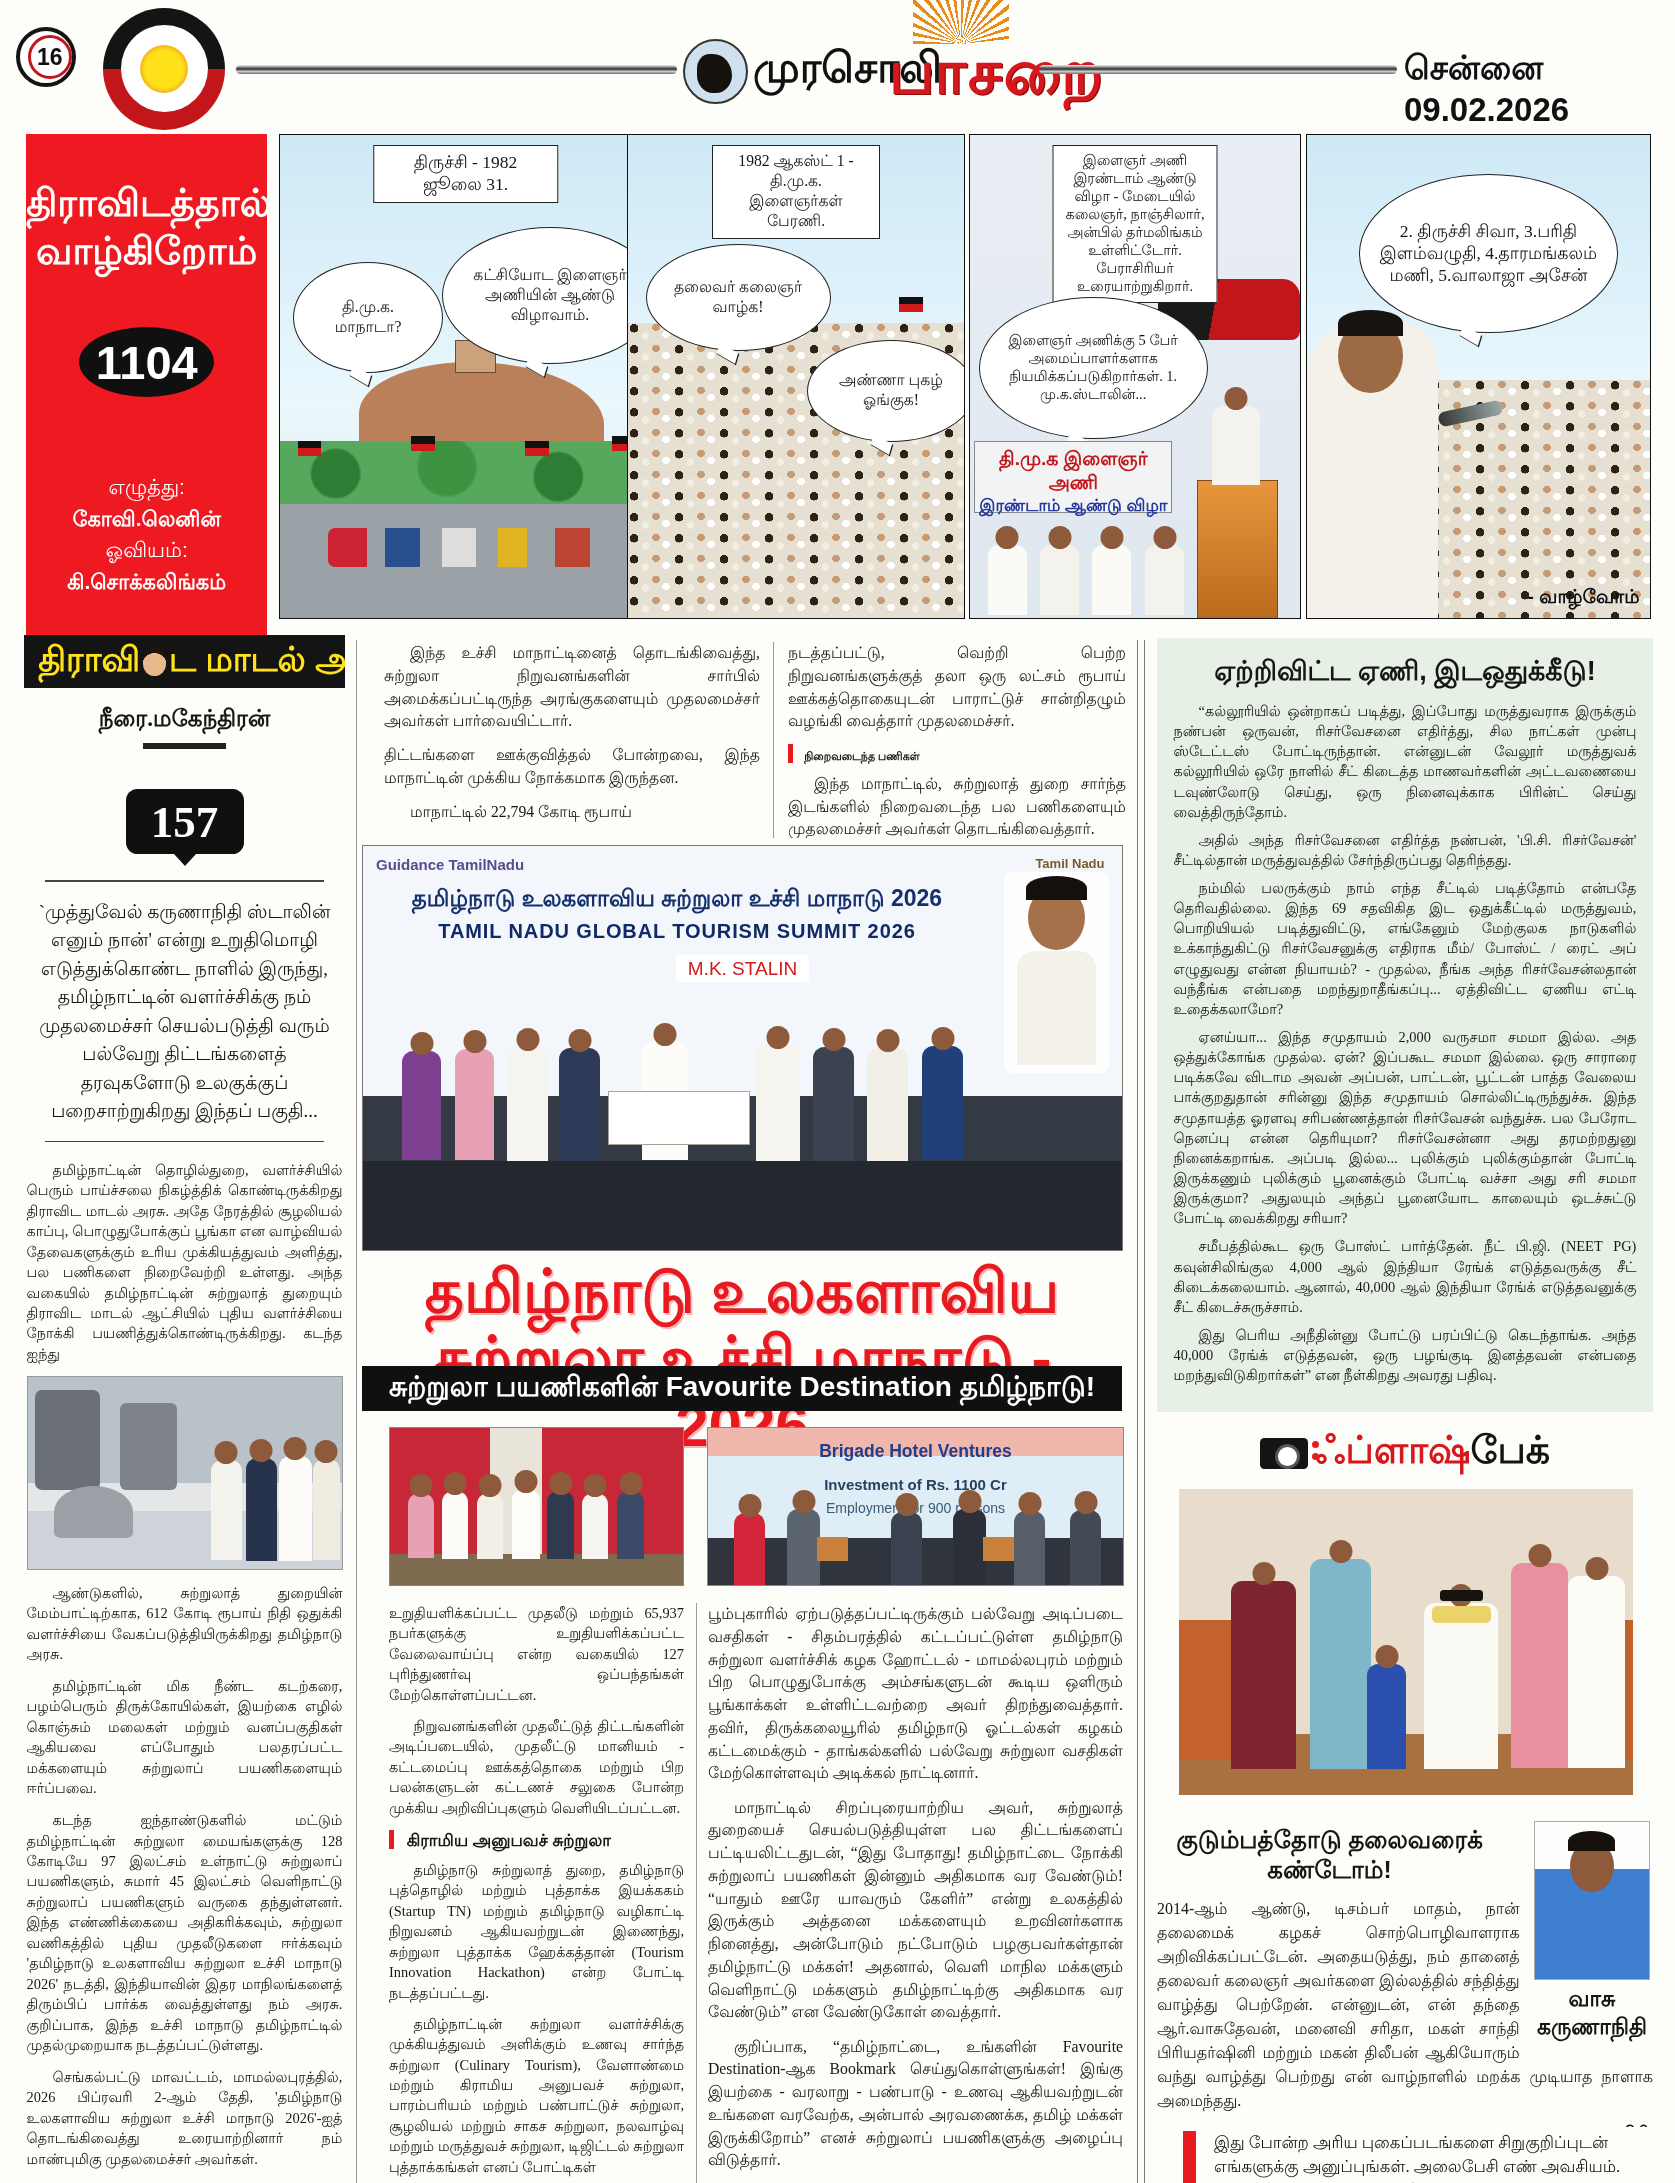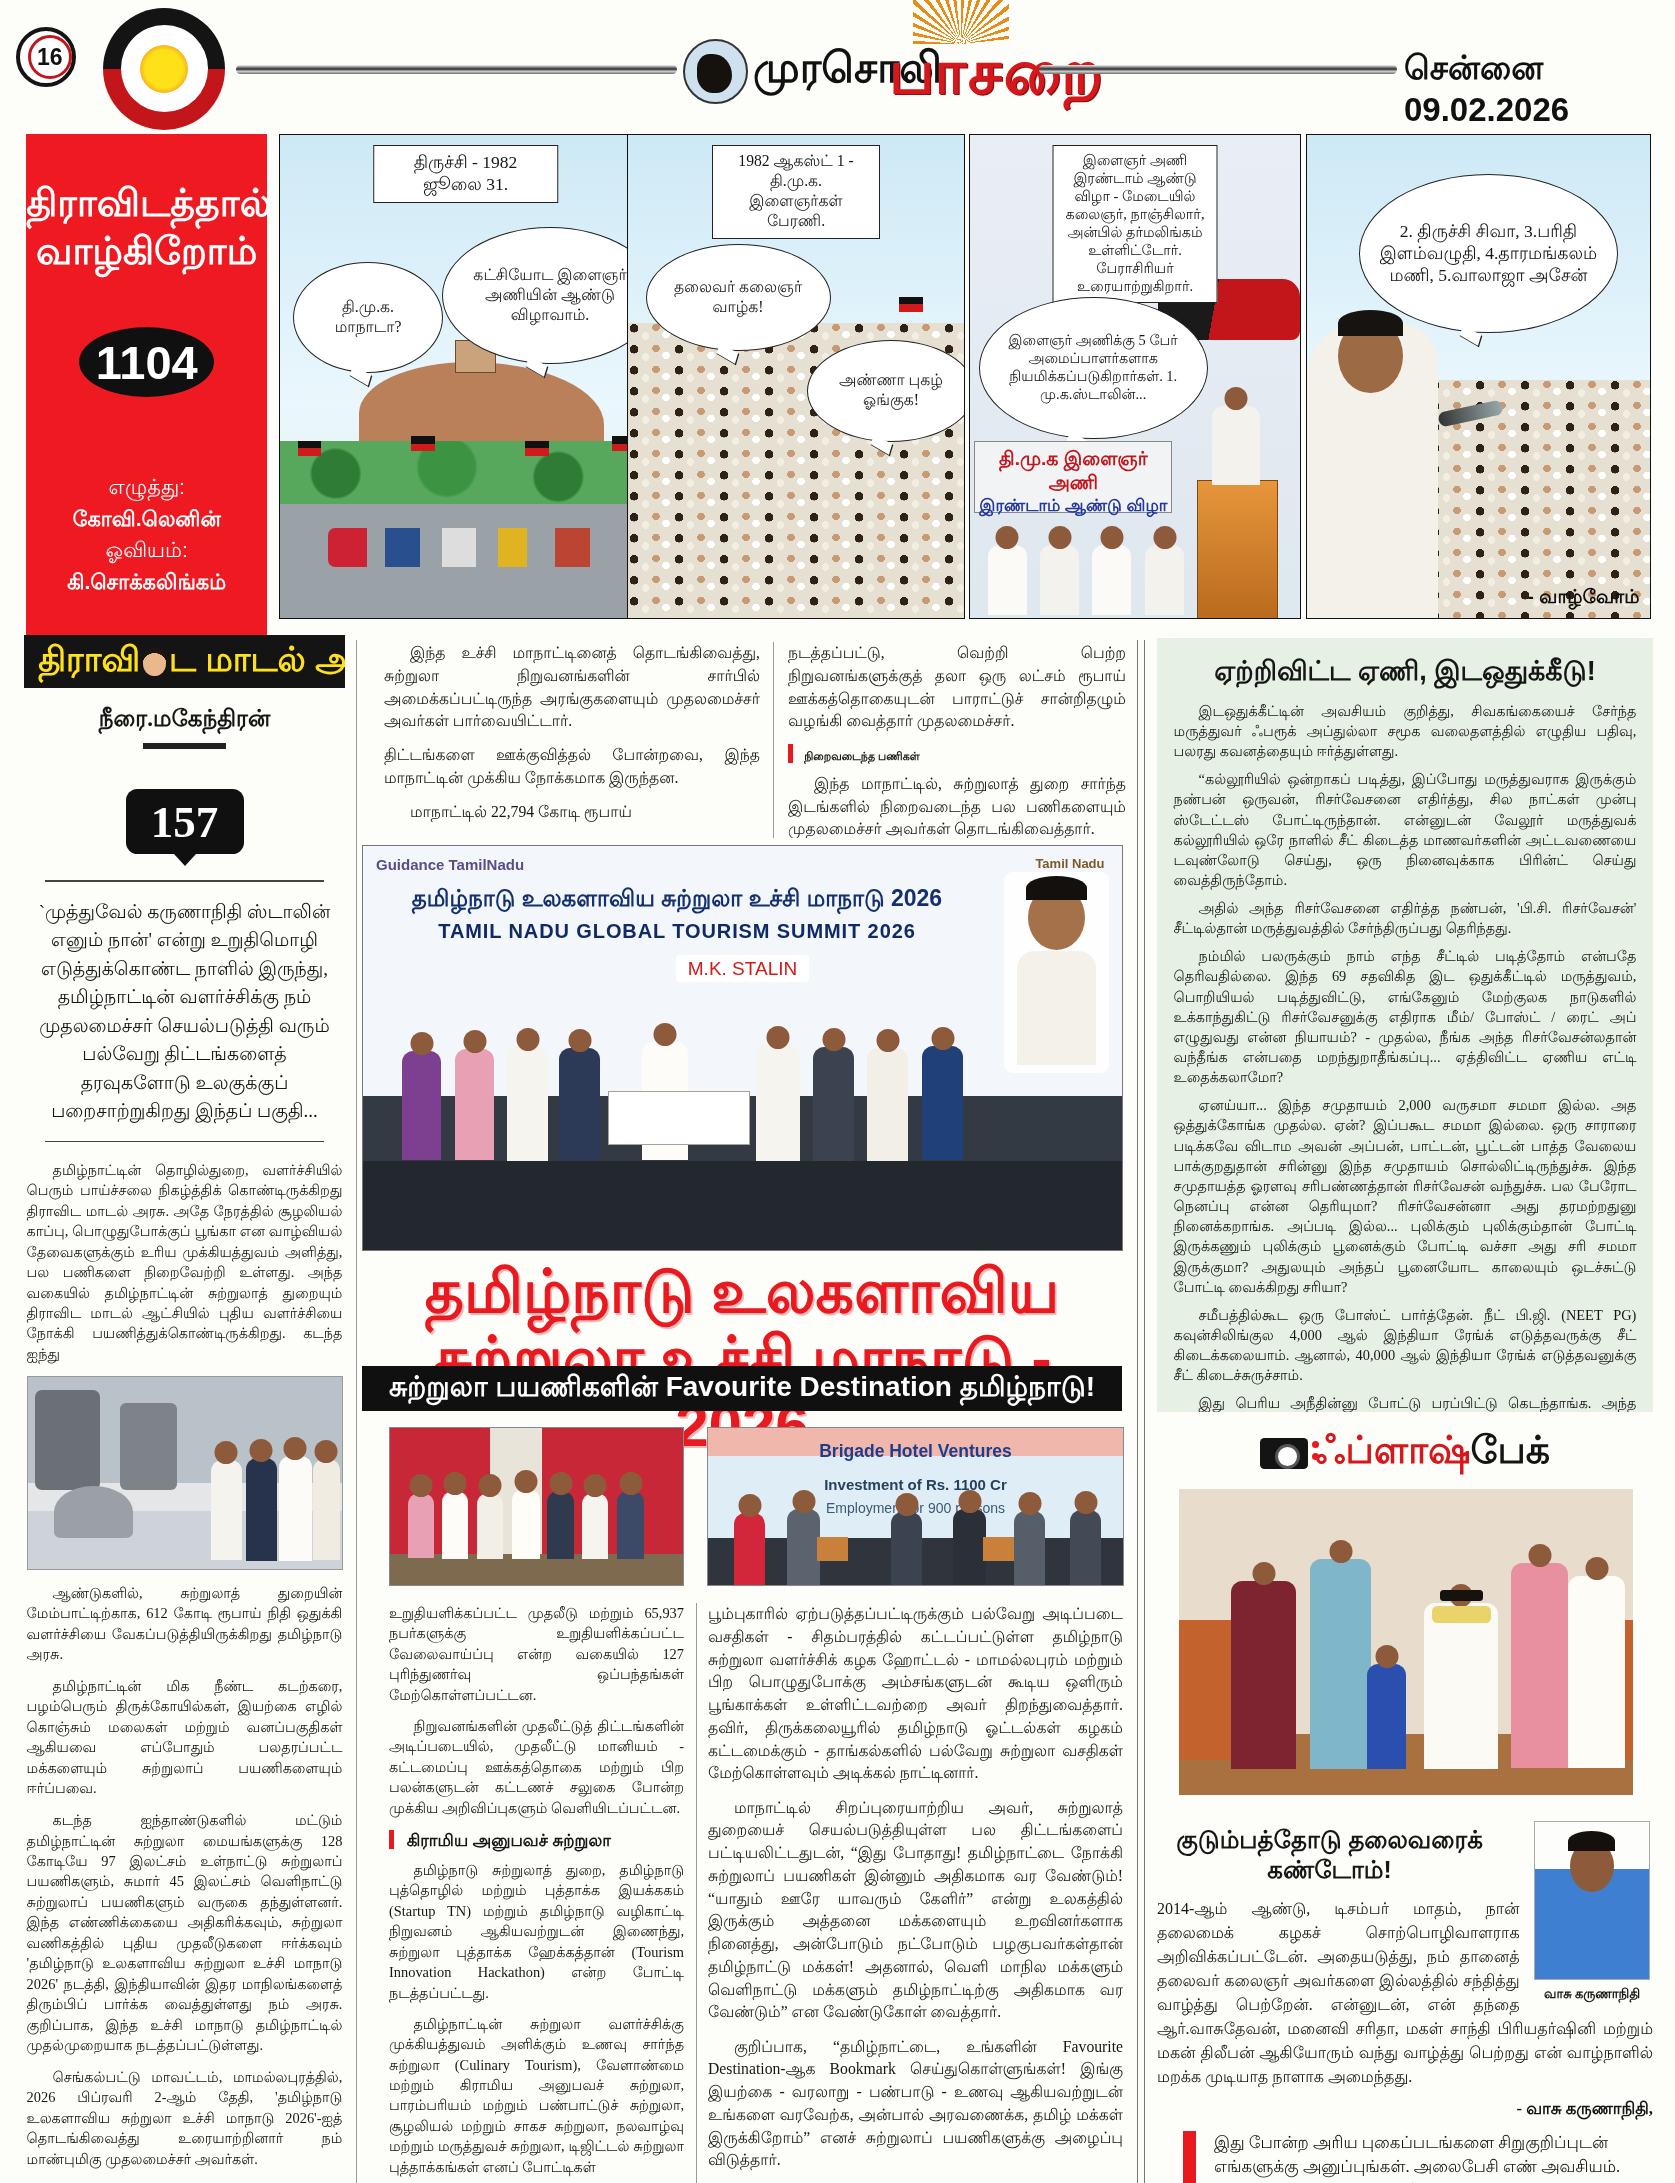--- a/index.html
+++ b/index.html
@@ -273,21 +273,20 @@
     <p style="margin:0 0 11.4px 0;text-indent:26px;">மாநாட்டில் சிறப்புரையாற்றிய அவர், சுற்றுலாத் துறையைச் செயல்படுத்தியுள்ள பல திட்டங்களைப் பட்டியலிட்டதுடன், “இது போதாது! தமிழ்நாட்டை நோக்கி சுற்றுலாப் பயணிகள் இன்னும் அதிகமாக வர வேண்டும்! “யாதும் ஊரே யாவரும் கேளிர்” என்று உலகத்தில் இருக்கும் அத்தனை மக்களையும் உறவினர்களாக நினைத்து, அன்போடும் நட்போடும் பழகுபவர்கள்தான் தமிழ்நாட்டு மக்கள்! அதனால், வெளி மாநில மக்களும் வெளிநாட்டு மக்களும் தமிழ்நாட்டிற்கு அதிகமாக வர வேண்டும்” என வேண்டுகோள் வைத்தார்.</p>
     <p style="margin:0 0 11.4px 0;text-indent:26px;">குறிப்பாக, “தமிழ்நாட்டை, உங்களின் Favourite Destination-ஆக Bookmark செய்துகொள்ளுங்கள்! இங்கு இயற்கை - வரலாறு - பண்பாடு - உணவு ஆகியவற்றுடன் உங்களை வரவேற்க, அன்பால் அரவணைக்க, தமிழ் மக்கள் இருக்கிறோம்” எனச் சுற்றுலாப் பயணிகளுக்கு அழைப்பு விடுத்தார்.</p>
 
   </div>
 
   <div class="abs" style="left:1137px;top:640px;height:1908px;width:6.1px;border-left:1.3px solid #777;border-right:1.3px solid #777;"></div>
 
   <div class="abs" style="left:1157px;top:638px;width:496px;height:774px;background:#e7f0e5;overflow:hidden;padding:0;">
     <div class="sans" style="text-align:center;font-size:27px;font-weight:bold;margin:17.5px 0 11.4px 0;">ஏற்றிவிட்ட ஏணி, இடஒதுக்கீடு!</div>
     <div class="greentext" style="padding:0 16.6px;">
-      <p>இடஒதுக்கீட்டின் அவசியம் குறித்து, சிவகங்கையைச் சேர்ந்த மருத்துவர் ஃபரூக் அப்துல்லா சமூக வலைதளத்தில் எழுதிய பதிவு, பலரது கவனத்தையும் ஈர்த்துள்ளது.</p>
       <p>“கல்லூரியில் ஒன்றாகப் படித்து, இப்போது மருத்துவராக இருக்கும் நண்பன் ஒருவன், ரிசர்வேசனை எதிர்த்து, சில நாட்கள் முன்பு ஸ்டேட்டஸ் போட்டிருந்தான். என்னுடன் வேலூர் மருத்துவக் கல்லூரியில் ஒரே நாளில் சீட் கிடைத்த மாணவர்களின் அட்டவணையை டவுண்லோடு செய்து, ஒரு நினைவுக்காக பிரின்ட் செய்து வைத்திருந்தோம்.</p>
       <p>அதில் அந்த ரிசர்வேசனை எதிர்த்த நண்பன், 'பி.சி. ரிசர்வேசன்' சீட்டில்தான் மருத்துவத்தில் சேர்ந்திருப்பது தெரிந்தது.</p>
       <p>நம்மில் பலருக்கும் நாம் எந்த சீட்டில் படித்தோம் என்பதே தெரிவதில்லை. இந்த 69 சதவிகித இட ஒதுக்கீட்டில் மருத்துவம், பொறியியல் படித்துவிட்டு, எங்கேனும் மேற்குலக நாடுகளில் உக்காந்துகிட்டு ரிசர்வேசனுக்கு எதிராக மீம்/ போஸ்ட் / ரைட் அப் எழுதுவது என்ன நியாயம்? - முதல்ல, நீங்க அந்த ரிசர்வேசன்லதான் வந்தீங்க என்பதை மறந்துறாதீங்கப்பு... ஏத்திவிட்ட ஏணிய எட்டி உதைக்கலாமோ?</p>
       <p>ஏனய்யா... இந்த சமுதாயம் 2,000 வருசமா சமமா இல்ல. அத ஒத்துக்கோங்க முதல்ல. ஏன்? இப்பகூட சமமா இல்லை. ஒரு சாராரை படிக்கவே விடாம அவன் அப்பன், பாட்டன், பூட்டன் பாத்த வேலைய பாக்குறதுதான் சரின்னு இந்த சமுதாயம் சொல்லிட்டிருந்துச்சு. இந்த சமுதாயத்த ஓரளவு சரிபண்ணத்தான் ரிசர்வேசன் வந்துச்சு. பல பேரோட நெனப்பு என்ன தெரியுமா? ரிசர்வேசன்னா அது தரமற்றதுனு நினைக்கறாங்க. அப்படி இல்ல... புலிக்கும் புலிக்கும்தான் போட்டி இருக்கணும் புலிக்கும் பூனைக்கும் போட்டி வச்சா அது சரி சமமா இருக்குமா? அதுலயும் அந்தப் பூனையோட காலையும் ஒடச்சுட்டு போட்டி வைக்கிறது சரியா?</p>
       <p>சமீபத்தில்கூட ஒரு போஸ்ட் பார்த்தேன். நீட் பி.ஜி. (NEET PG) கவுன்சிலிங்குல 4,000 ஆல் இந்தியா ரேங்க் எடுத்தவருக்கு சீட் கிடைக்கலையாம். ஆனால், 40,000 ஆல் இந்தியா ரேங்க் எடுத்தவனுக்கு சீட் கிடைச்சுருச்சாம்.</p>
       <p>இது பெரிய அநீதின்னு போட்டு பரப்பிட்டு கெடந்தாங்க. அந்த 40,000 ரேங்க் எடுத்தவன், ஒரு பழங்குடி இனத்தவன் என்பதை மறந்துவிடுகிறார்கள்” என நீள்கிறது அவரது பதிவு.</p>
     </div>
   </div>
 
   <div class="abs" style="left:1157px;top:1427px;width:496px;height:52px;display:flex;align-items:center;justify-content:center;gap:7.9px;">
@@ -319,21 +318,21 @@
     <div class="person" style="left:332px;top:74px;width:57px;height:205px;background:#e88fa0;"></div>
     <div class="person" style="left:389px;top:87px;width:57px;height:192px;background:#fdfcf6;"></div>
   </div>
 
   <div class="abs" style="left:1157px;top:1821px;width:496px;height:306px;overflow:hidden;">
     <div style="float:right;width:122px;margin:0 0 4.4px 11.4px;text-align:center;">
       <div style="width:114px;height:157px;margin:0 auto;background:linear-gradient(#fdfdfb 0 30%,#3f7fd1 30%);position:relative;border:0.9px solid #aaa;">
         <span class="circle" style="position:absolute;left:35px;top:17.5px;width:44px;height:52px;background:#8d5a3b;"></span>
         <span style="position:absolute;left:33px;top:8.7px;width:47px;height:20px;background:#15100c;border-radius:50% 50% 0 0;"></span>
       </div>
-      <div style="font-size:13px;font-weight:bold;margin-top:6.1px;">வாசு கருணாநிதி</div>
+      <div style="font-size:22px;font-weight:bold;margin-top:6.1px;">வாசு கருணாநிதி</div>
     </div>
     <div class="sans" style="font-size:24.5px;font-weight:bold;text-align:center;width:345px;line-height:1.25;margin-top:3.5px;">
       <div>குடும்பத்தோடு தலைவரைக்</div>
       <div>கண்டோம்!</div>
     </div>
     <p style="font-size:16px;line-height:1.5;text-align:justify;margin:11.4px 0 7.9px 0;">2014-ஆம் ஆண்டு, டிசம்பர் மாதம், நான் தலைமைக் கழகச் சொற்பொழிவாளராக அறிவிக்கப்பட்டேன். அதையடுத்து, நம் தானைத் தலைவர் கலைஞர் அவர்களை இல்லத்தில் சந்தித்து வாழ்த்து பெற்றேன். என்னுடன், என் தந்தை ஆர்.வாசுதேவன், மனைவி சரிதா, மகள் சாந்தி பிரியதர்ஷினி மற்றும் மகன் திலீபன் ஆகியோரும் வந்து வாழ்த்து பெற்றது என் வாழ்நாளில் மறக்க முடியாத நாளாக அமைந்தது.</p>
     <div style="text-align:right;font-size:16.6px;font-weight:bold;line-height:1.5;">
       <div>- வாசு கருணாநிதி,</div>
 
     </div>

